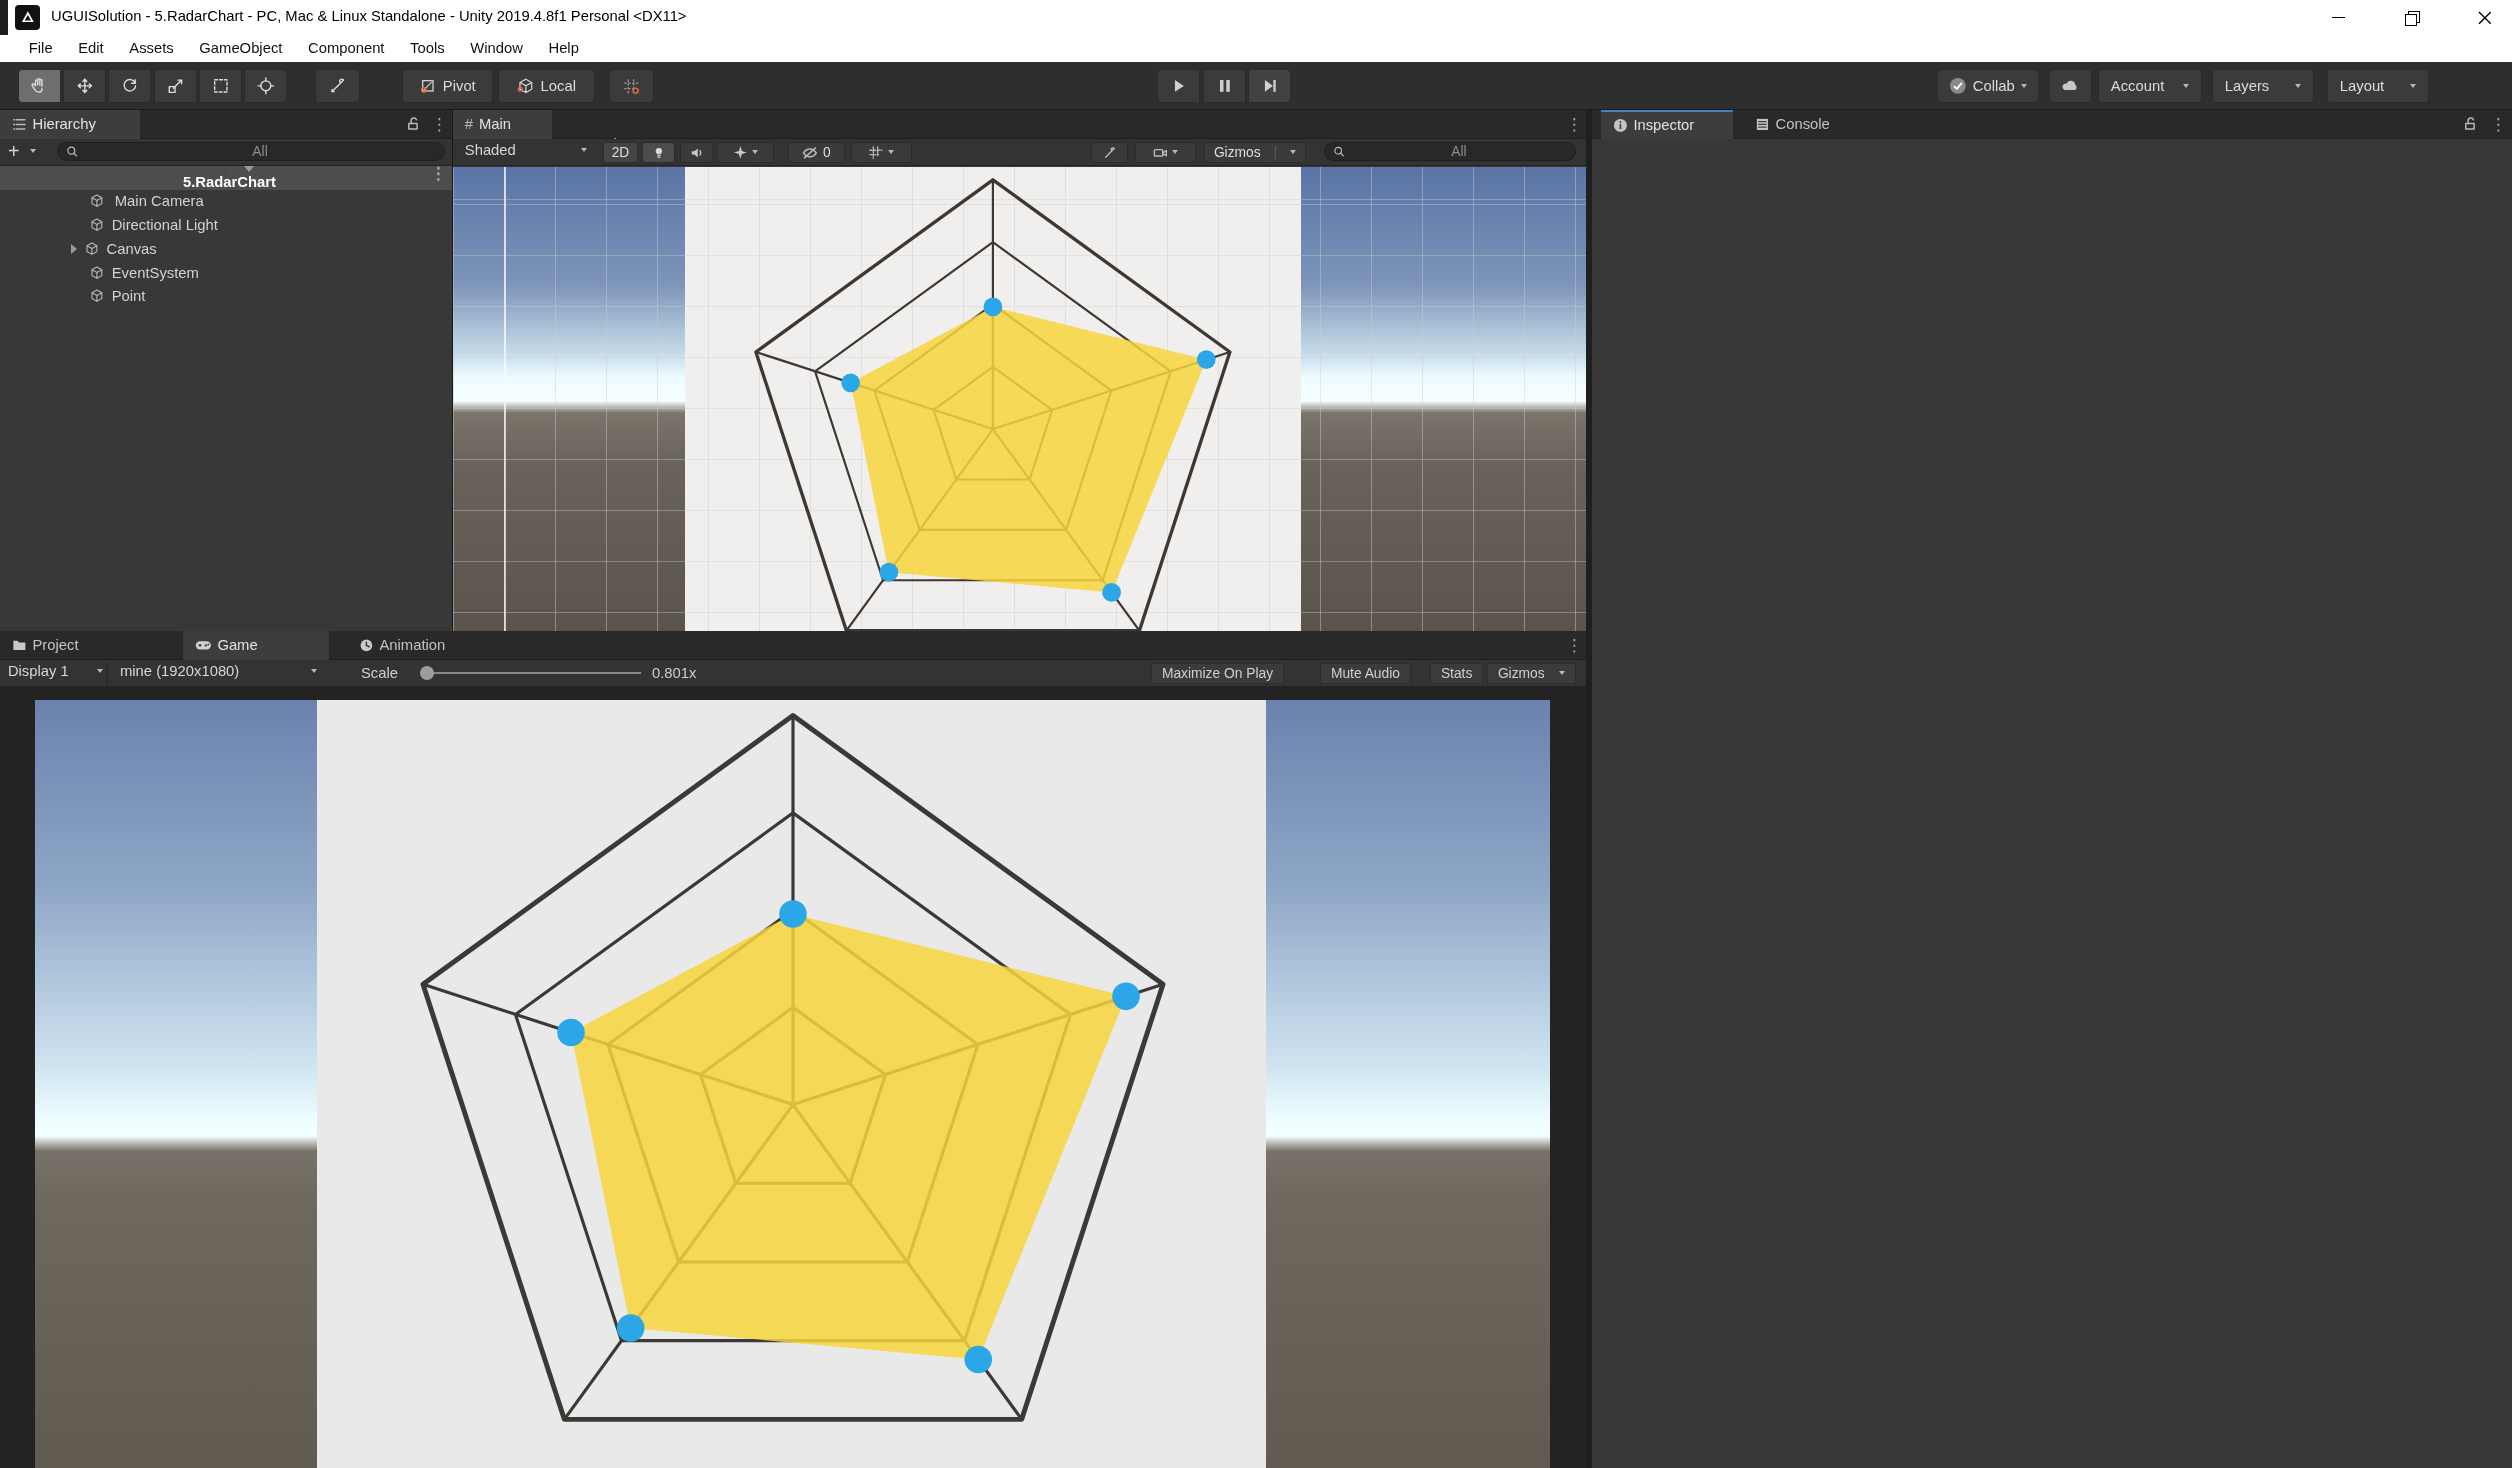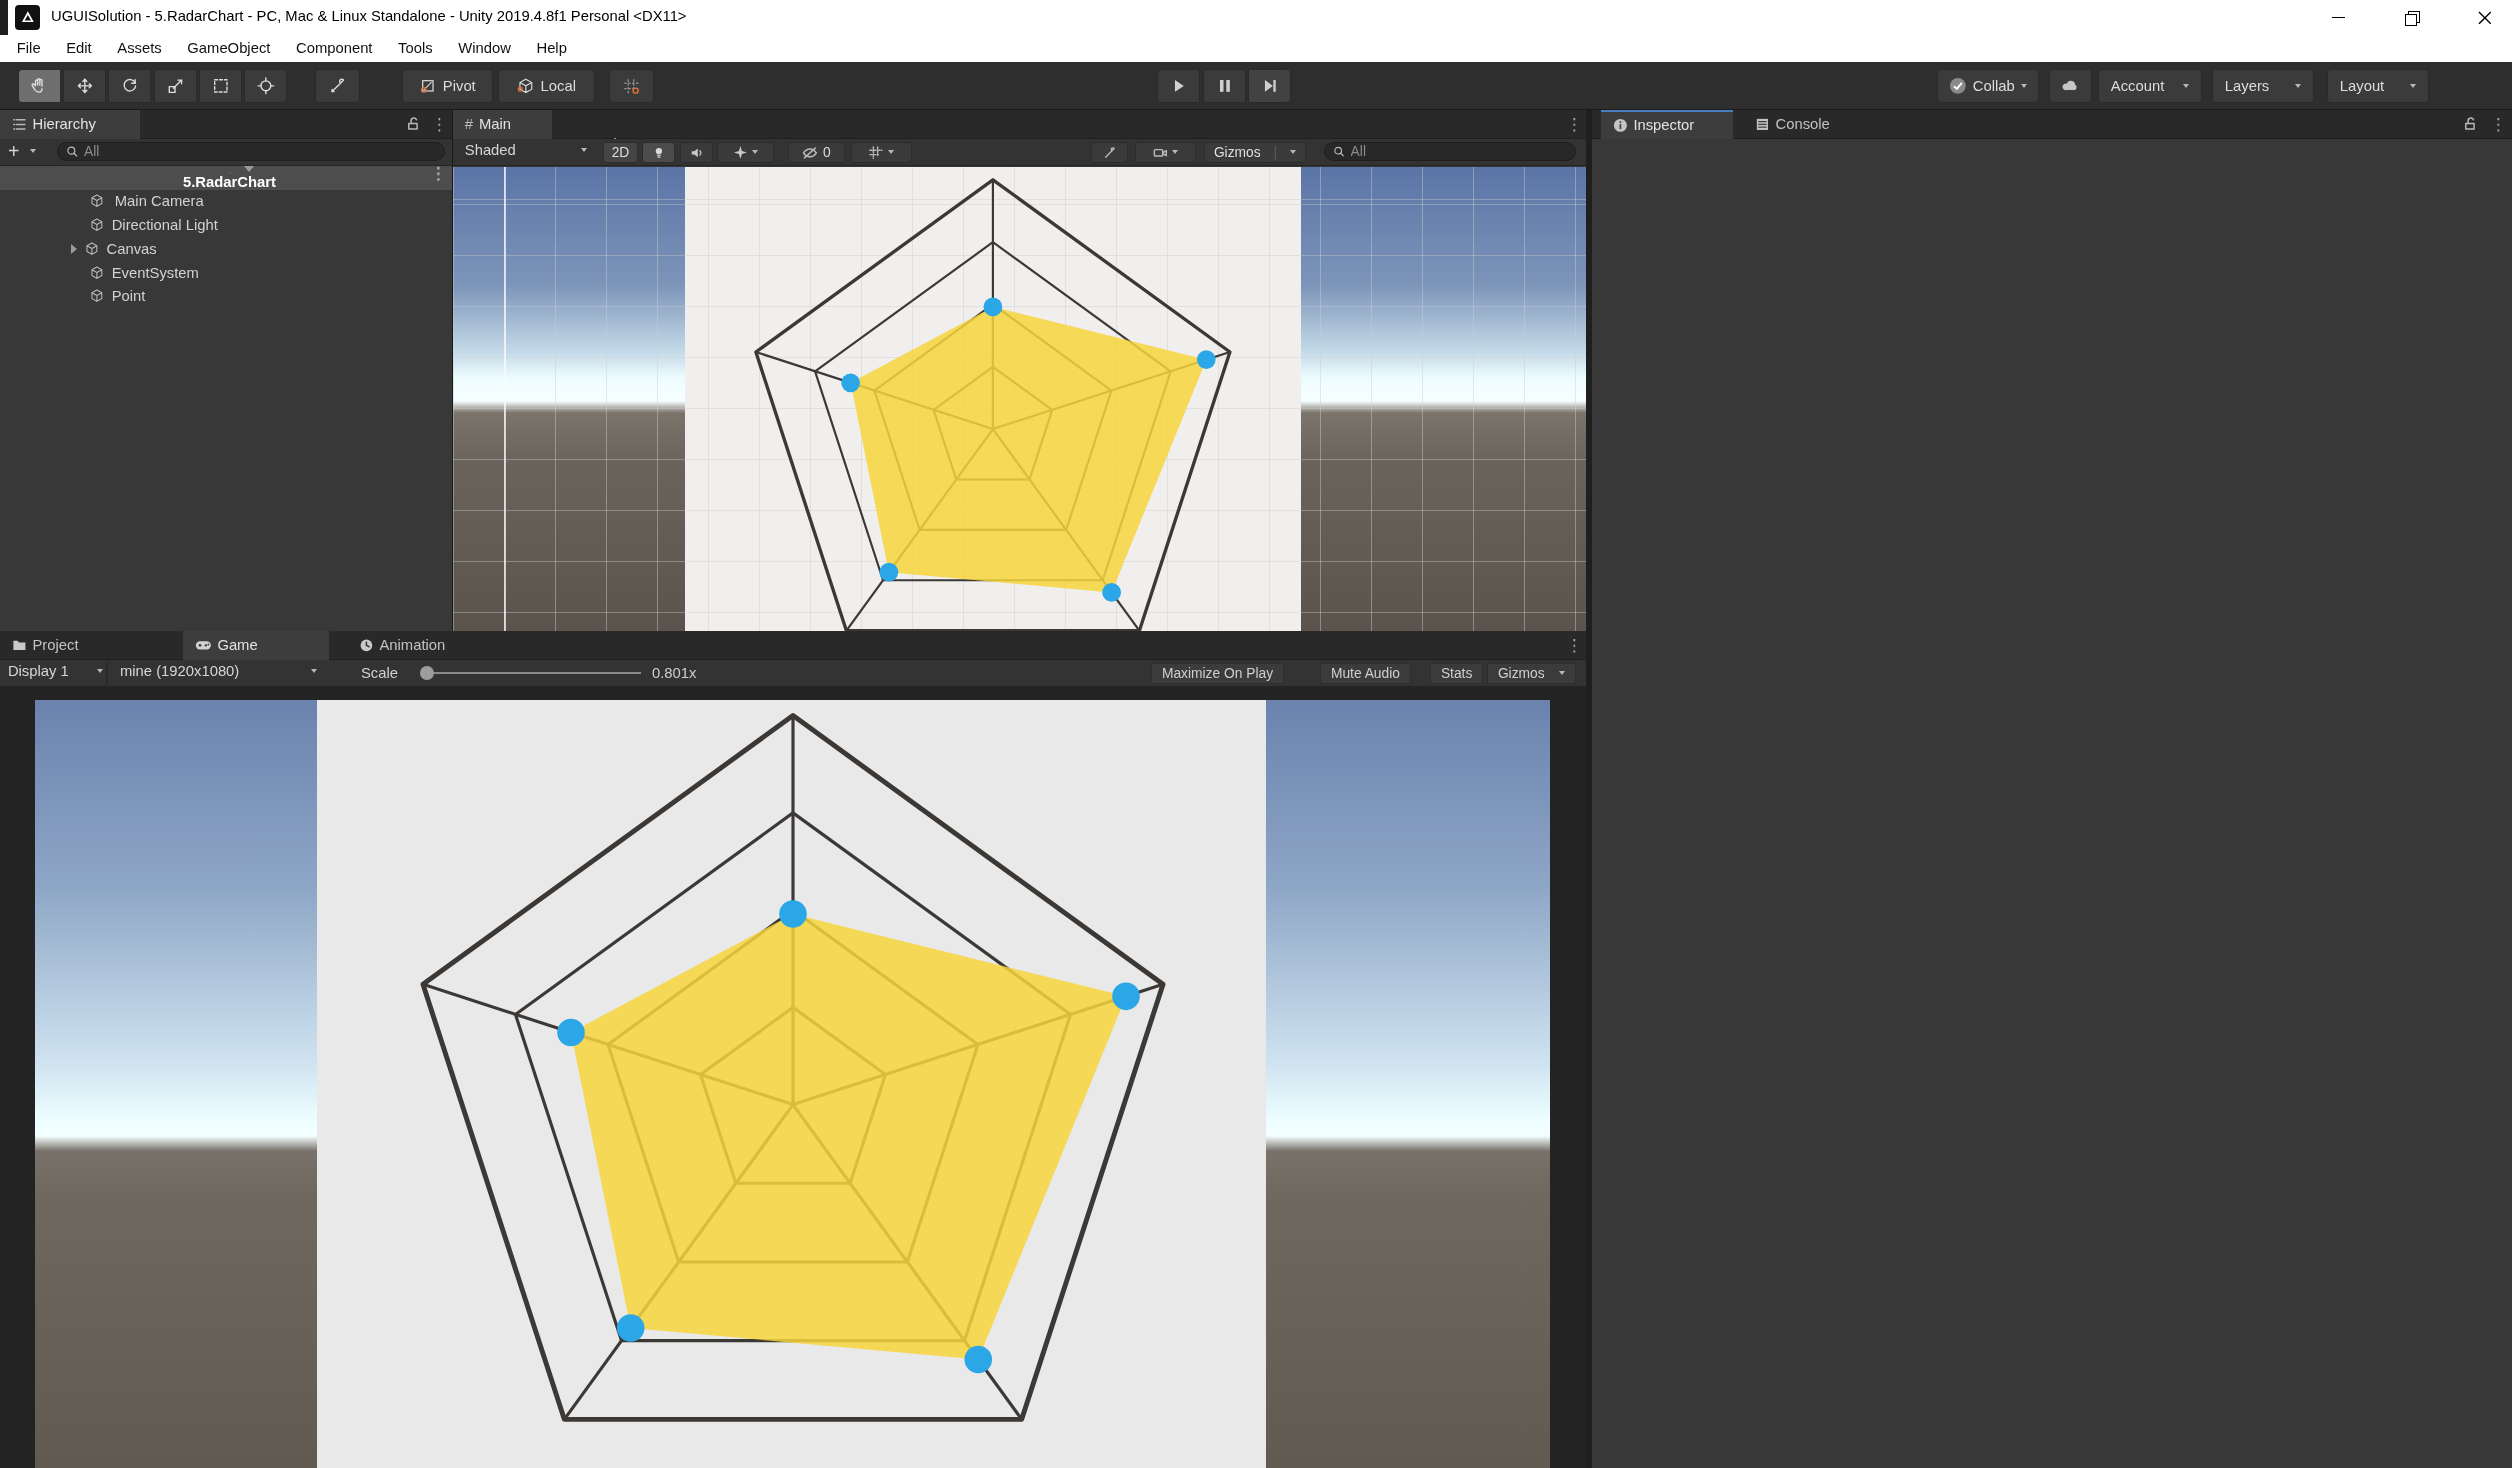--- a/index.html
+++ b/index.html
@@ -12,21 +12,21 @@
                     border-radius:3.9px; display:flex; align-items:center; justify-content:center; }
   #window-title { position:absolute; left:43px; top:7.9px; font-size:14.8px; color:#000; white-space:nowrap; }
   .win-btn { position:absolute; top:0; width:73px; height:35px; display:flex; align-items:center; justify-content:center; }
   .win-min-glyph { width:13.8px; border-top:1.6px solid #000; }
   .win-restore-glyph { position:relative; width:12.8px; height:12.8px; }
   .win-restore-glyph::before { content:""; position:absolute; left:3px; top:0; width:9.9px; height:9.9px; border:1.4px solid #000; }
   .win-restore-glyph::after { content:""; position:absolute; left:0; top:3px; width:9.9px; height:9.9px; border:1.4px solid #000; background:#fff; }
 
   
   #menubar { position:absolute; left:0; top:35px; width:2513px; height:26.6px; background:#ffffff;
-             display:flex; align-items:center; padding-left:4px; }
+             display:flex; align-items:center; padding-left:16px; }
   .menu-item { font-size:14.8px; color:#111; padding:0 12.8px; height:26.6px; display:flex; align-items:center; cursor:default; }
 
   
   #main-toolbar { position:absolute; left:0; top:62px; width:2513px; height:48px; background:#2e2e2e;
                   border-bottom:1px solid #1a1a1a; }
   .tbtn { position:absolute; top:6.9px; height:34px; background:#3b3b3b; border:1px solid #2a2a2a;
           display:flex; align-items:center; justify-content:center; color:#dcdcdc; font-size:14.8px; gap:5.9px; }
   .tbtn.sel { background:#6e6e6e; }
   .tool-icon { stroke:#dcdcdc; fill:none; stroke-width:1.7; stroke-linecap:round; stroke-linejoin:round; }
   .caret { width:0; height:0; border-left:4.9px solid transparent; border-right:4.9px solid transparent;
@@ -45,21 +45,21 @@
   #hierarchy-panel { position:absolute; left:0; top:110px; width:453px; height:521px; background:#383838; border-right:1px solid #191919; }
   #center-panel   { position:absolute; left:453px; top:110px; width:1133px; height:521px; background:#383838; }
   #bottom-panel   { position:absolute; left:0; top:631px; width:1586px; height:837px; background:#383838; }
   #inspector-panel{ position:absolute; left:1592px; top:110px; width:921px; height:1358px; background:#383838; }
   #v-divider { position:absolute; left:1586px; top:110px; width:5.9px; height:1358px; background:#1f1f1f; }
 
   
   .search-field { position:absolute; height:18.7px; background:#282828; border:1px solid #1e1e1e; border-radius:9.9px;
                   display:flex; align-items:center; padding:0 7.9px; gap:5.9px; }
   .search-field input { background:transparent; border:none; outline:none; color:#cfcfcf; font-size:13.8px; width:100%;
-                        font-family:"Liberation Sans", sans-serif; }
+                        font-family:"Liberation Sans", sans-serif;text-align:center; }
   .search-field input::placeholder { color:#8d8d8d; }
   .tree-row { position:absolute; left:0; width:100%; height:23.6px; display:flex; align-items:center; font-size:14.8px; color:#d2d2d2; }
   .tree-row.sel { background:#4d4d4d; color:#ffffff; font-weight:bold;flex-direction:column; }
   .disc { width:0; height:0; display:inline-block; }
   .disc.down { border-left:5.9px solid transparent; border-right:5.9px solid transparent; border-top:6.9px solid #9b9b9b; }
   .disc.right{ border-top:5.9px solid transparent; border-bottom:5.9px solid transparent; border-left:6.9px solid #9b9b9b; }
 
   
   #scene-viewport { position:absolute; left:0; top:57px; width:1133px; height:464px; overflow:hidden;
       background:linear-gradient(#5a74a6 0px,#7d95b9 118px,#c7dcea 187px,#eefcff 211px,#f7ffff 234px,#7b746b 246px,#6a635c 296px,#5b544c 464px); }

